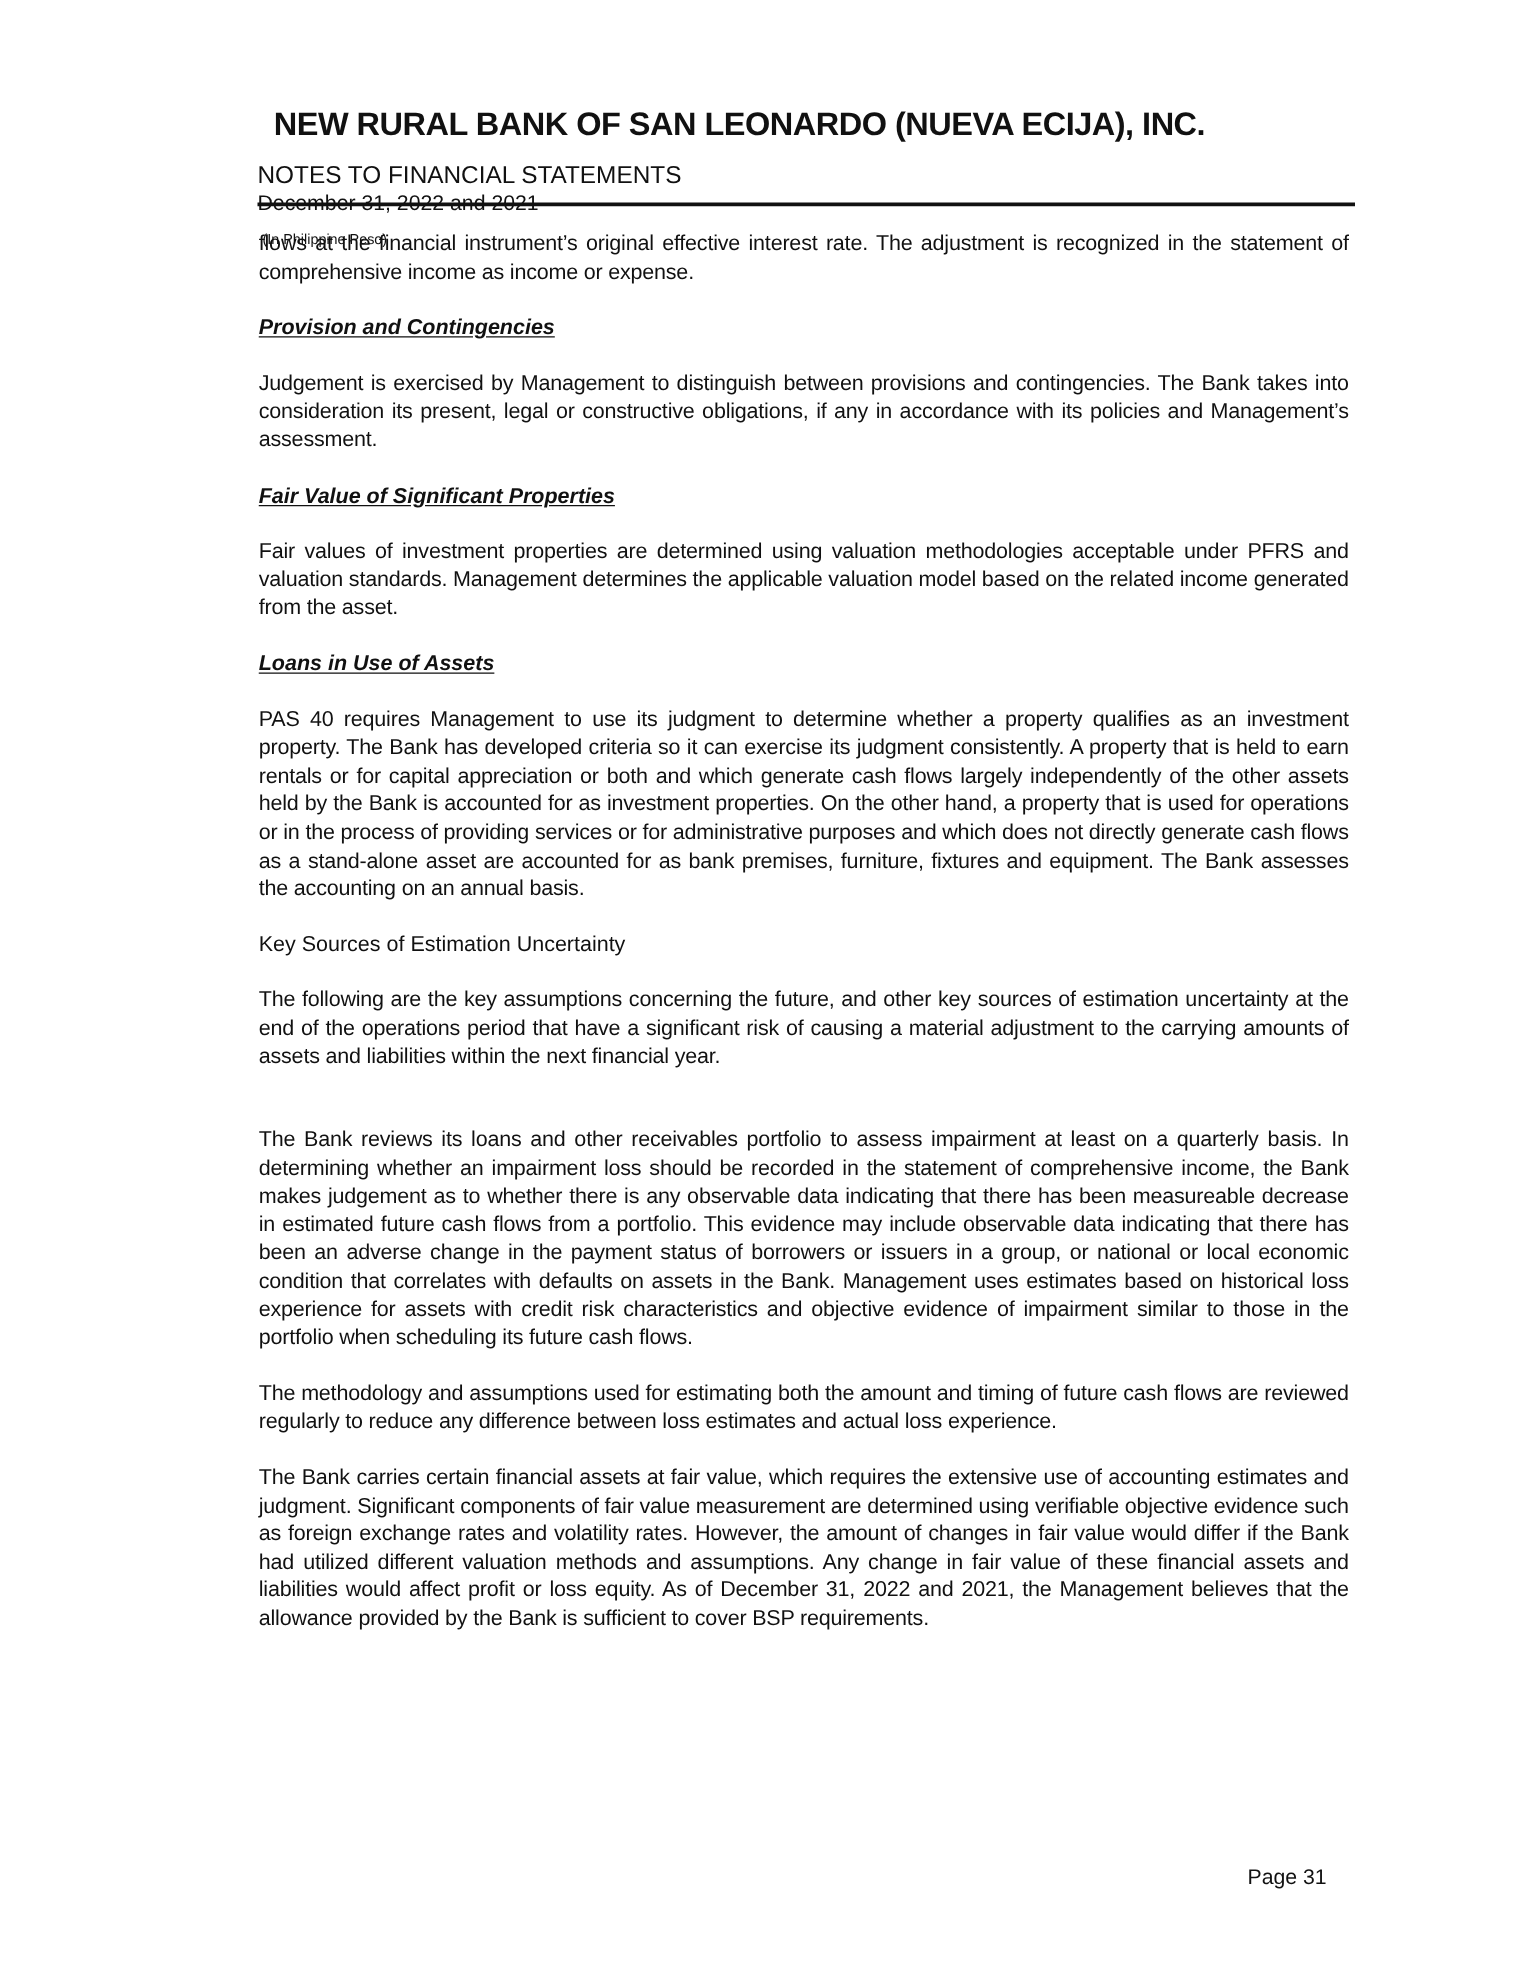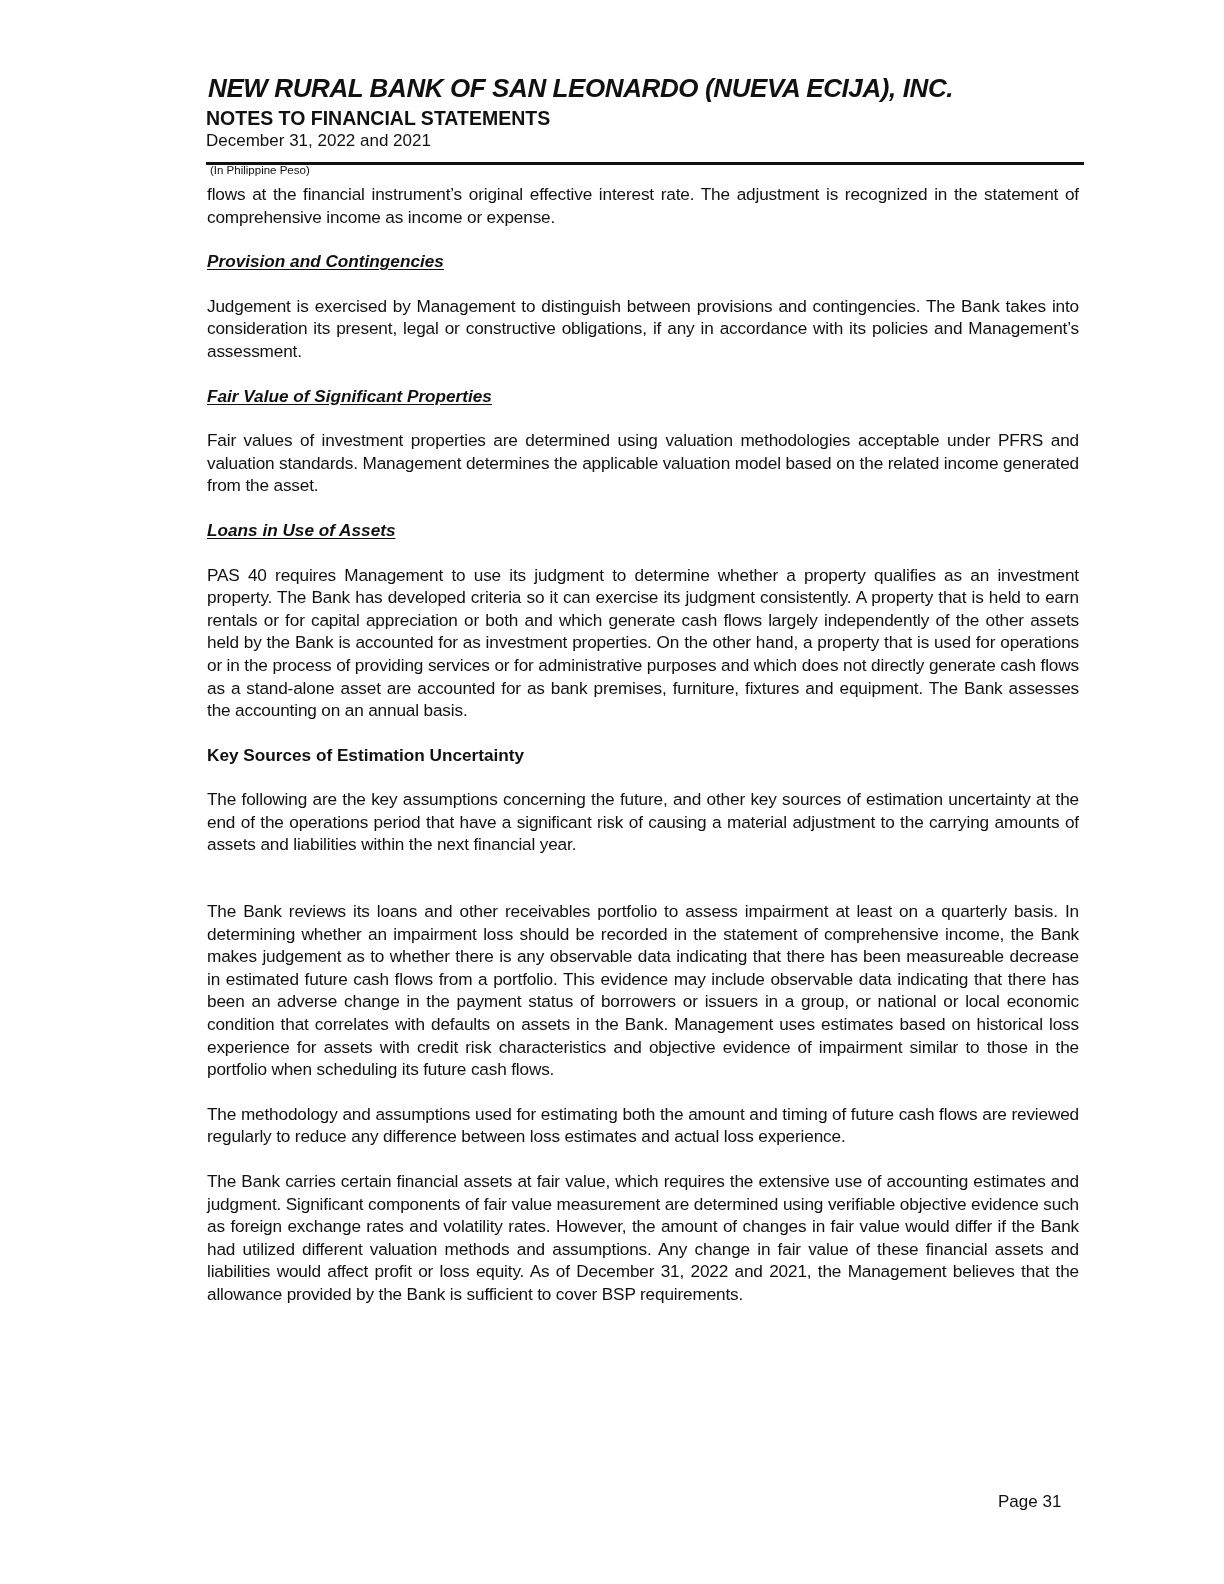--- a/index.html
+++ b/index.html
@@ -25,26 +25,25 @@
       left: 206px;
       top: 70px;
       width: 878px;
     }
     .company {
       font-size: 26px;
       font-weight: bold;
       letter-spacing: -0.4px;
       line-height: 32px;
       white-space: nowrap;
-      margin: 2px;
-      font-style: italic;
+      margin: 13px;
     }
     .subtitle {
       font-size: 19.5px;
-      font-weight: bold;
+      font-weight: normal;
       line-height: 24px;
       margin: 0;
       white-space: nowrap;
     }
     .date {
       font-size: 17px;
       line-height: 21px;
       margin: 0;
       white-space: nowrap;
     }
@@ -77,21 +76,21 @@
     }
     .sub-heading {
       margin: 0;
       font-style: italic;
       text-decoration: underline;
       text-underline-offset: 2px;
       font-weight: bold;
     }
     .section-heading {
       margin: 0;
-      font-weight: bold;
+      font-weight: normal;
     }
     .gap { height: 22px; }
     .footer {
       position: absolute;
       left: 998px;
       top: 1492px;
       font-size: 17px;
       white-space: nowrap;
     }
   </style>

